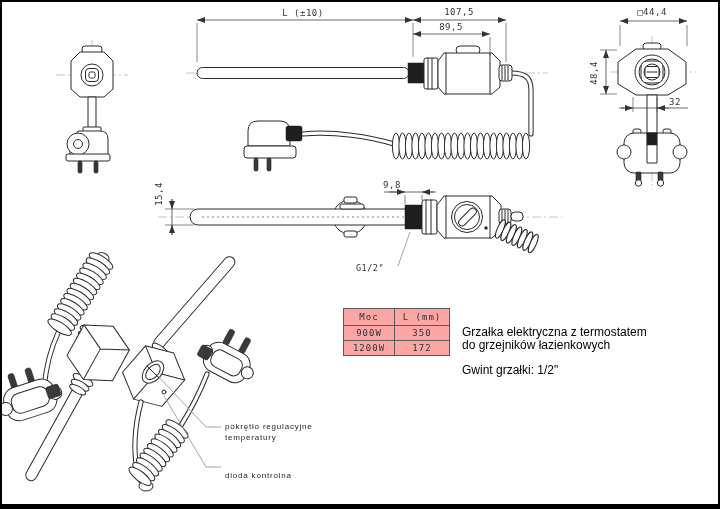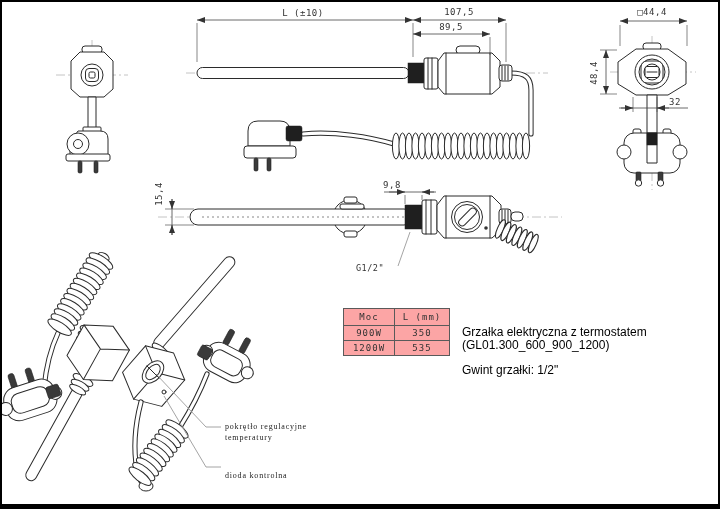--- a/index.html
+++ b/index.html
@@ -23,21 +23,21 @@
   .ext{stroke:#555;stroke-width:0.7;fill:none;}
   .cl{stroke:#b5b5b5;stroke-width:0.8;fill:none;stroke-dasharray:9 3 2 3;}
   .cabo{stroke:#2b2b2b;stroke-width:5.2;fill:none;stroke-linecap:round;}
   .cabi{stroke:#ffffff;stroke-width:3.2;fill:none;stroke-linecap:round;}
   .ldr{stroke:#9a9a9a;stroke-width:0.9;fill:none;}
   text.t{font-family:"DejaVu Sans Mono",monospace;font-size:9px;letter-spacing:0.5px;fill:#333;}
   text.ts{font-family:"DejaVu Sans Mono",monospace;font-size:8.5px;letter-spacing:0.5px;fill:#333;}
   
   .anno{
     position:absolute;
-    font-family:Liberation Serif, serif;
+    font-family:Liberation Sans, sans-serif;
     font-size:8px;letter-spacing:0.8px;line-height:11px;color:#222;
   }
   table.spec{
     position:absolute;left:341px;top:306px;
     border-collapse:collapse;background:#fca5a5;
   }
   table.spec th,table.spec td{
     border:1px solid #5a5a5a;
     font-family:"DejaVu Sans Mono",monospace;
     font-size:9px;font-weight:normal;letter-spacing:1px;color:#333;
@@ -378,24 +378,24 @@
       <th>L (mm)</th>
     </tr>
   </thead>
   <tbody>
     <tr>
       <td>900W</td>
       <td>350</td>
     </tr>
     <tr>
       <td>1200W</td>
-      <td>535</td>
+      <td>172</td>
     </tr>
   </tbody>
 </table>
 
 <div id="product">
   <div>Grzałka elektryczna z termostatem</div>
-  <div>(GL01.300_600_900_1200)</div>
+  <div>do grzejników łazienkowych</div>
   <div class="gwint">Gwint grzałki: 1/2"</div>
 </div>
 
 </div>
 
 </body></html>

